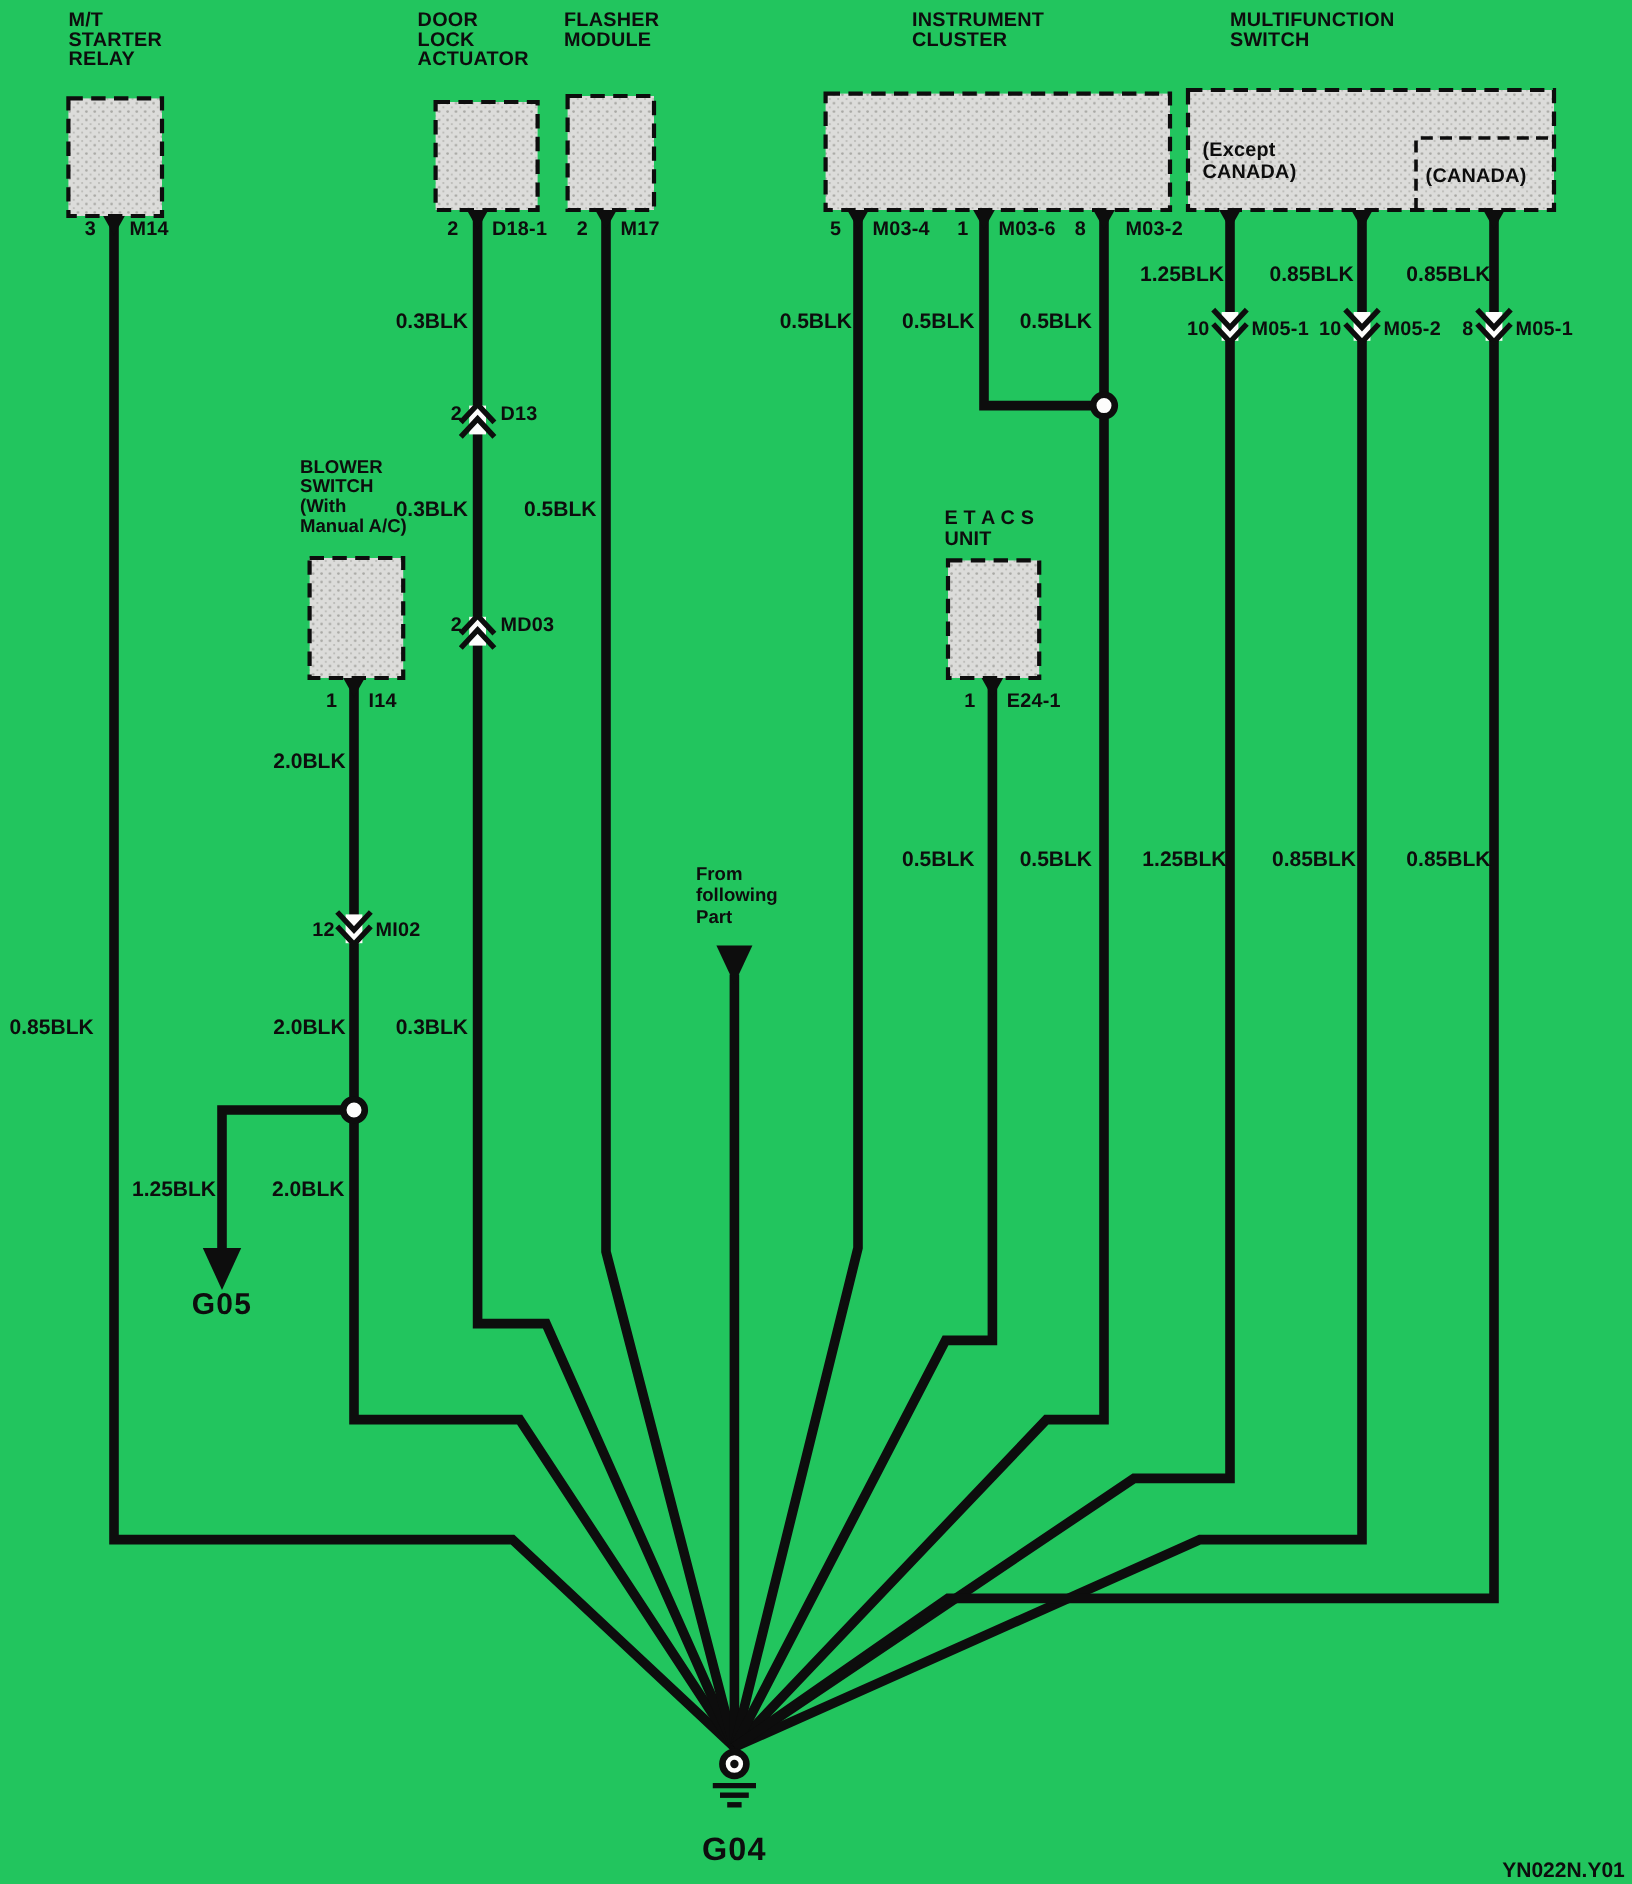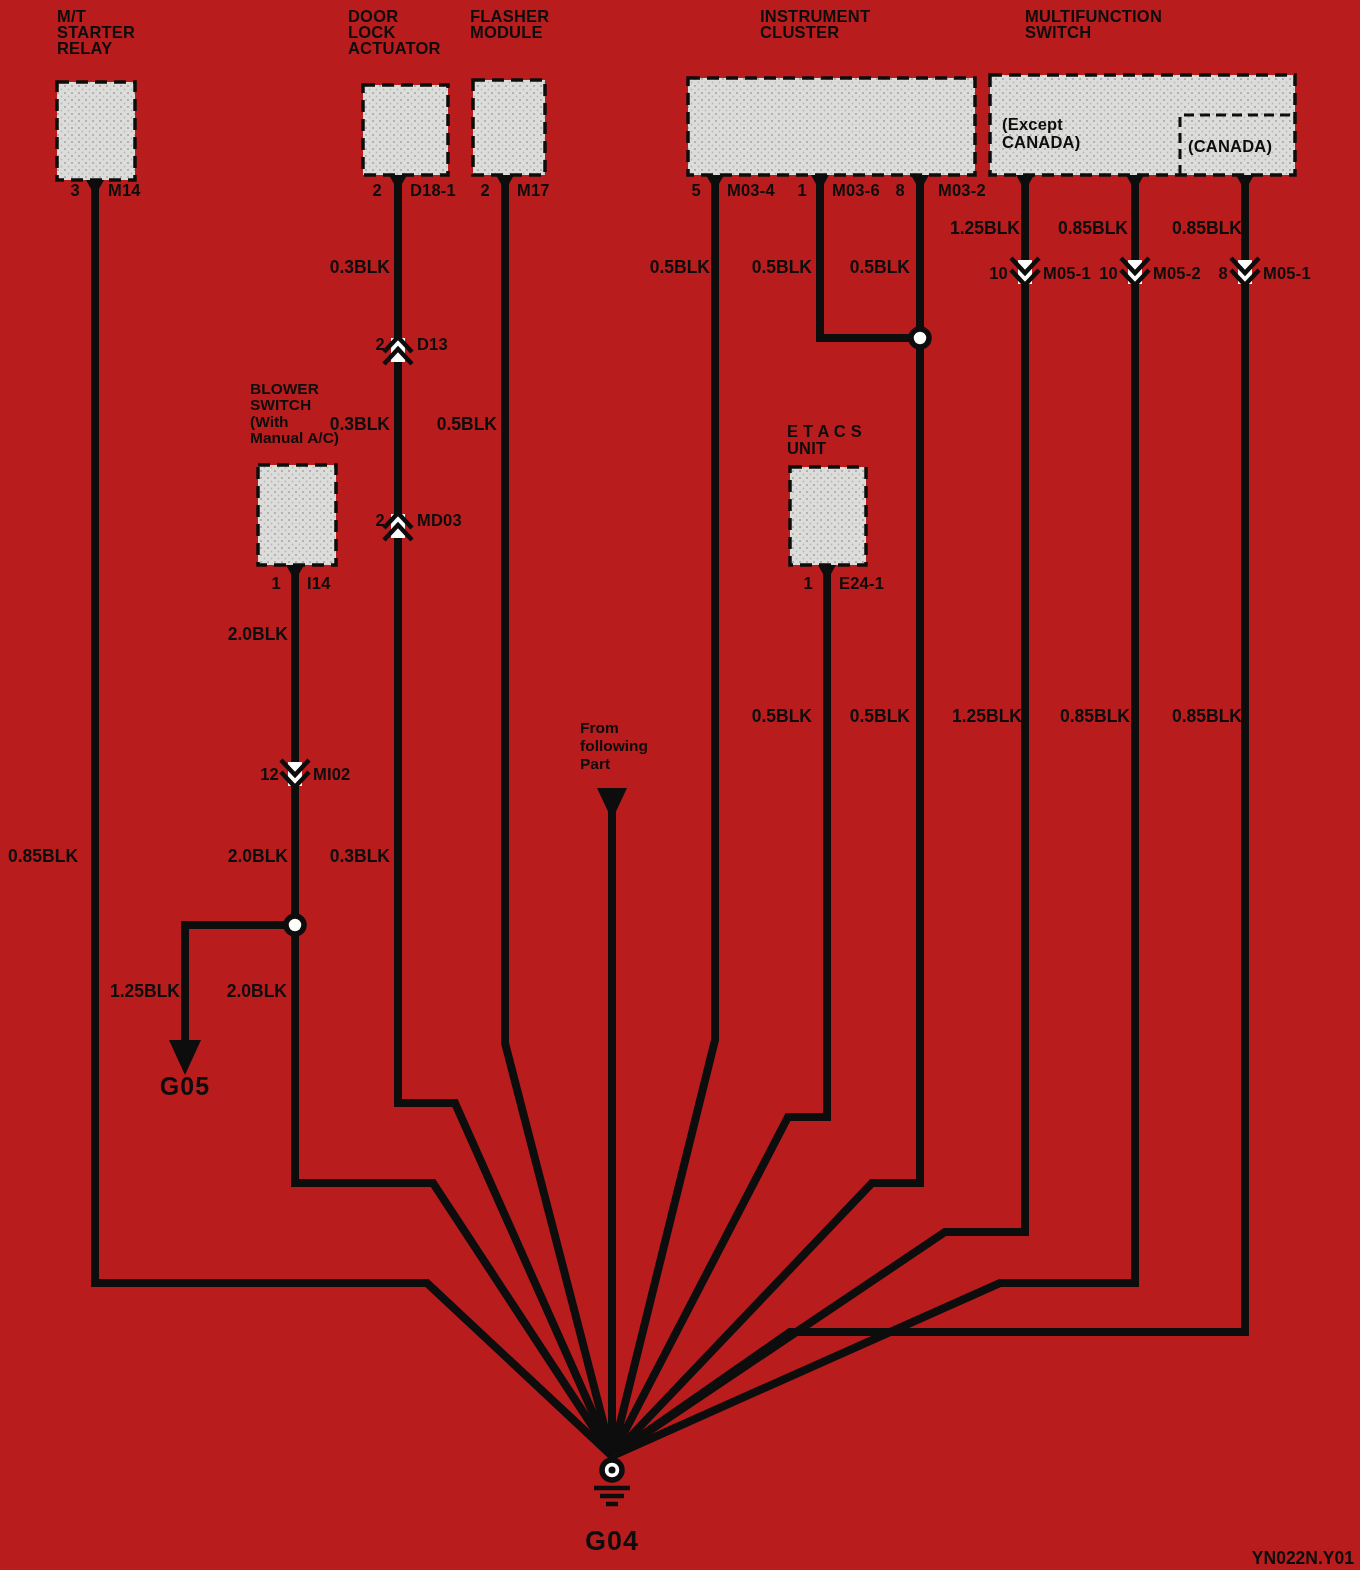--- a/index.html
+++ b/index.html
@@ -1,16 +1,16 @@
 <!DOCTYPE html>
 <html><head>
 <meta charset="utf-8">
 <style>
   html,body{margin:0;padding:0;background:#f4f4f2;}
-  .stage{position:relative;width:1360px;height:1570px;background:#b91c1c;overflow:hidden;}
+  .stage{position:relative;width:1360px;height:1570px;background:#22c55e;overflow:hidden;}
   svg{display:block;}
   .t{font-family:"Liberation Sans","DejaVu Sans",sans-serif;font-weight:700;fill:#0d0d0d;}
   .s15{font-size:15.5px;}
   .s16{font-size:16.5px;letter-spacing:.2px;}
   .s17{font-size:17.5px;}
   .s24{font-size:25px;letter-spacing:1px;}
   .s26{font-size:27px;letter-spacing:1px;}
   .wire{fill:none;stroke:#0d0d0d;stroke-width:8;stroke-linejoin:miter;stroke-linecap:butt;}
   .comp{fill:url(#stipple);stroke:#0d0d0d;stroke-width:3.5;stroke-dasharray:12 7;}
   .divider{fill:none;stroke:#0d0d0d;stroke-width:3;stroke-dasharray:10 6;}

